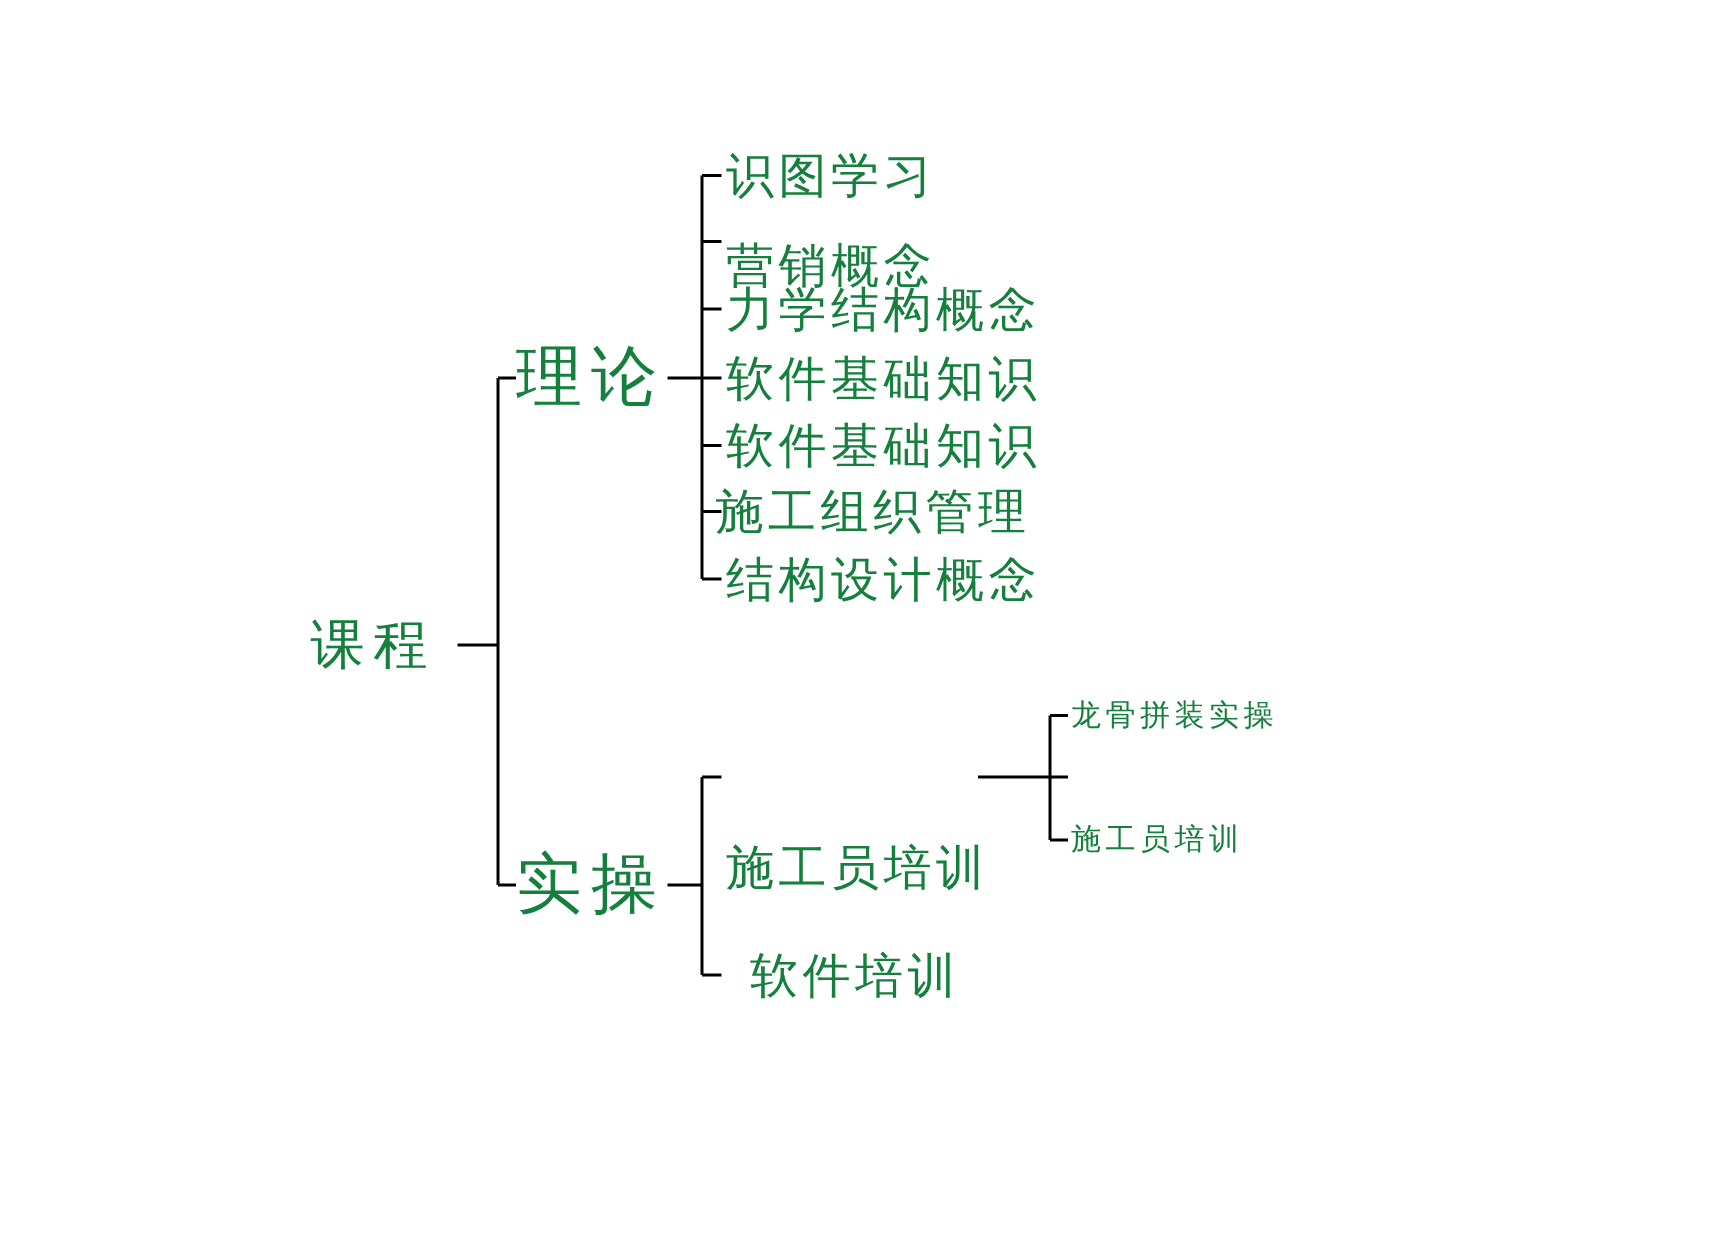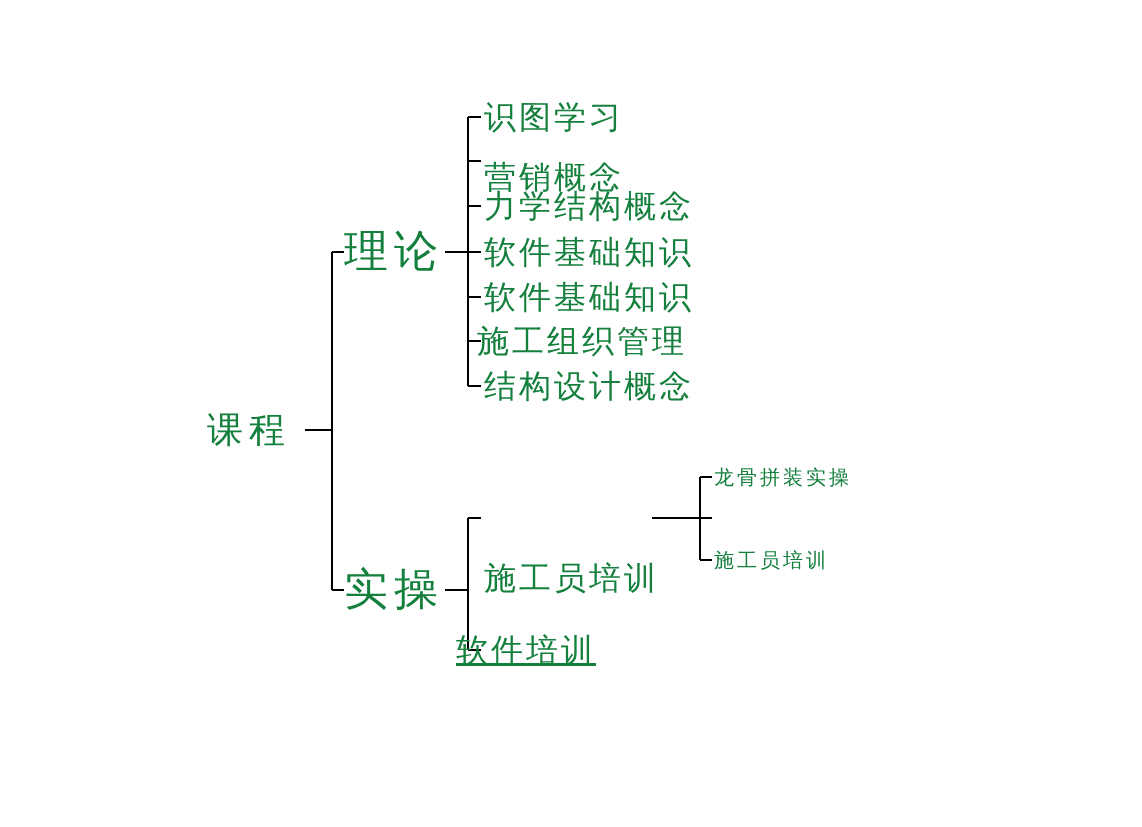--- a/index.html
+++ b/index.html
@@ -58,18 +58,18 @@
   <div class="node lvl-leaf" style="left:484px; top:161px;margin-top:16px;">营销概念</div>
   <div class="node lvl-leaf" style="left:484px; top:206px;">力学结构概念</div>
   <div class="node lvl-leaf" style="left:484px; top:252px;">软件基础知识</div>
   <div class="node lvl-leaf" style="left:484px; top:297px;">软件基础知识</div>
   <div class="node lvl-leaf" style="left:477px; top:341px;">施工组织管理</div>
   <div class="node lvl-leaf" style="left:484px; top:386px;">结构设计概念</div>
 
   <div class="node lvl-branch" style="left:344px; top:590px;">实操</div>
 
   <div class="node lvl-leaf" style="left:484px; top:534px;margin-top:44px;">施工员培训</div>
-  <div class="node lvl-leaf" style="left:456px; top:650px;text-decoration:underline;">软件培训</div>
+  <div class="node lvl-leaf" style="left:500px; top:650px;">软件培训</div>
 
   <div class="node lvl-sub" style="left:714px; top:477px;">龙骨拼装实操</div>
   <div class="node lvl-sub" style="left:714px; top:560px;">施工员培训</div>
 
 </div>
 
 </body></html>

